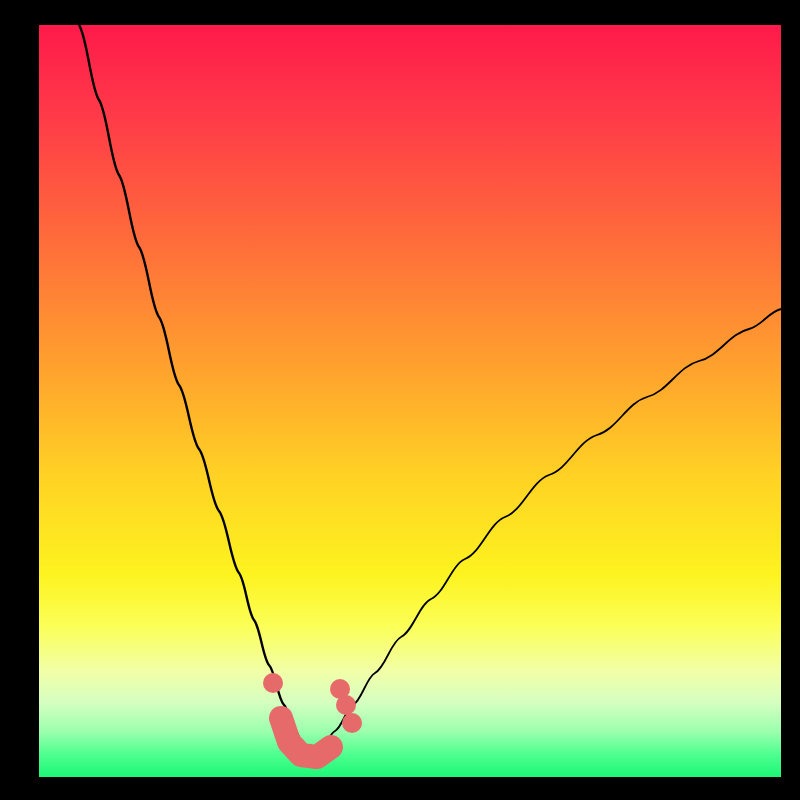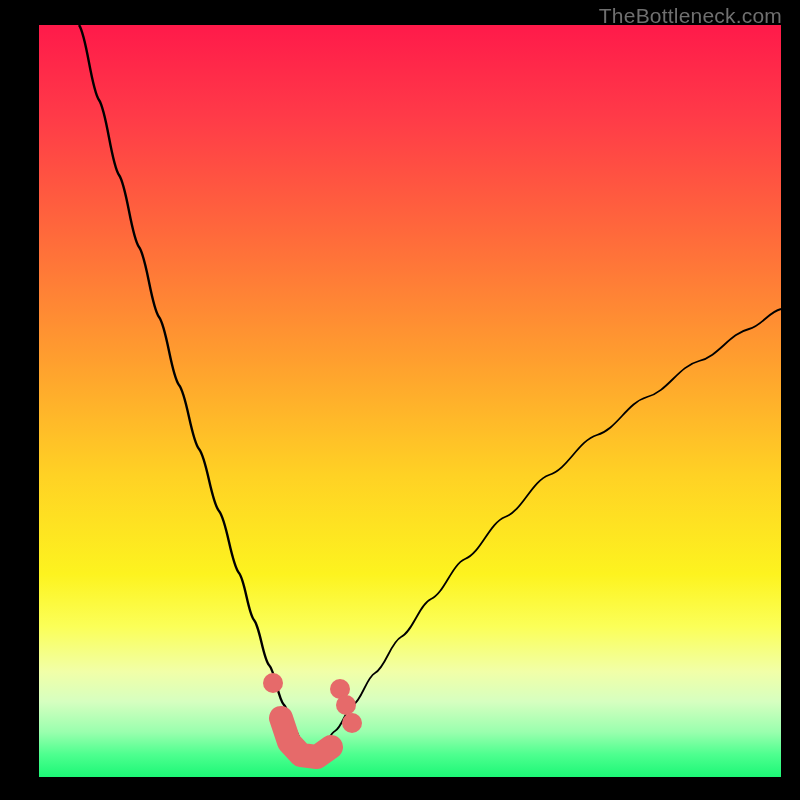--- a/index.html
+++ b/index.html
@@ -77,14 +77,13 @@
       <path id="right-branch" fill="none" stroke="#000" stroke-width="1.8" d="M 272 734 C 276 732.5, 278 725.5, 282 724 C 287.6 721.3, 290.4 708.7, 296 706 C 303.2 702.1, 306.8 683.9, 314 680 C 322.8 675.2, 327.2 652.8, 336 648 C 346.4 642.6, 351.6 617.4, 362 612 C 374 606.3, 380 579.7, 392 574 C 405.6 568, 412.4 540, 426 534 C 442 527.7, 450 498.3, 466 492 C 483.6 485.7, 492.4 456.3, 510 450 C 529.2 444, 538.8 416, 558 410 C 578 404.3, 588 377.7, 608 372 C 628.8 366.6, 639.2 341.4, 660 336 C 680 331.2, 690 308.8, 710 304 C 722.8 301, 729.2 287, 742 284"></path>
       <g class="dots" id="scatter-dots">
           <circle cx="234" cy="658" r="10"></circle>
           <circle cx="301" cy="664" r="10"></circle>
           <circle cx="307" cy="680" r="10"></circle>
           <circle cx="313" cy="698" r="10"></circle>
         </g>
       <path id="trough-path" class="thick-path" d="M 242 693 L 250 717 L 262 730 L 278 732 L 292 722"></path>
     </svg>
   </div>
-  <div class="watermark">TheBottleneck.com</div>
 </div>
 
 </body></html>

